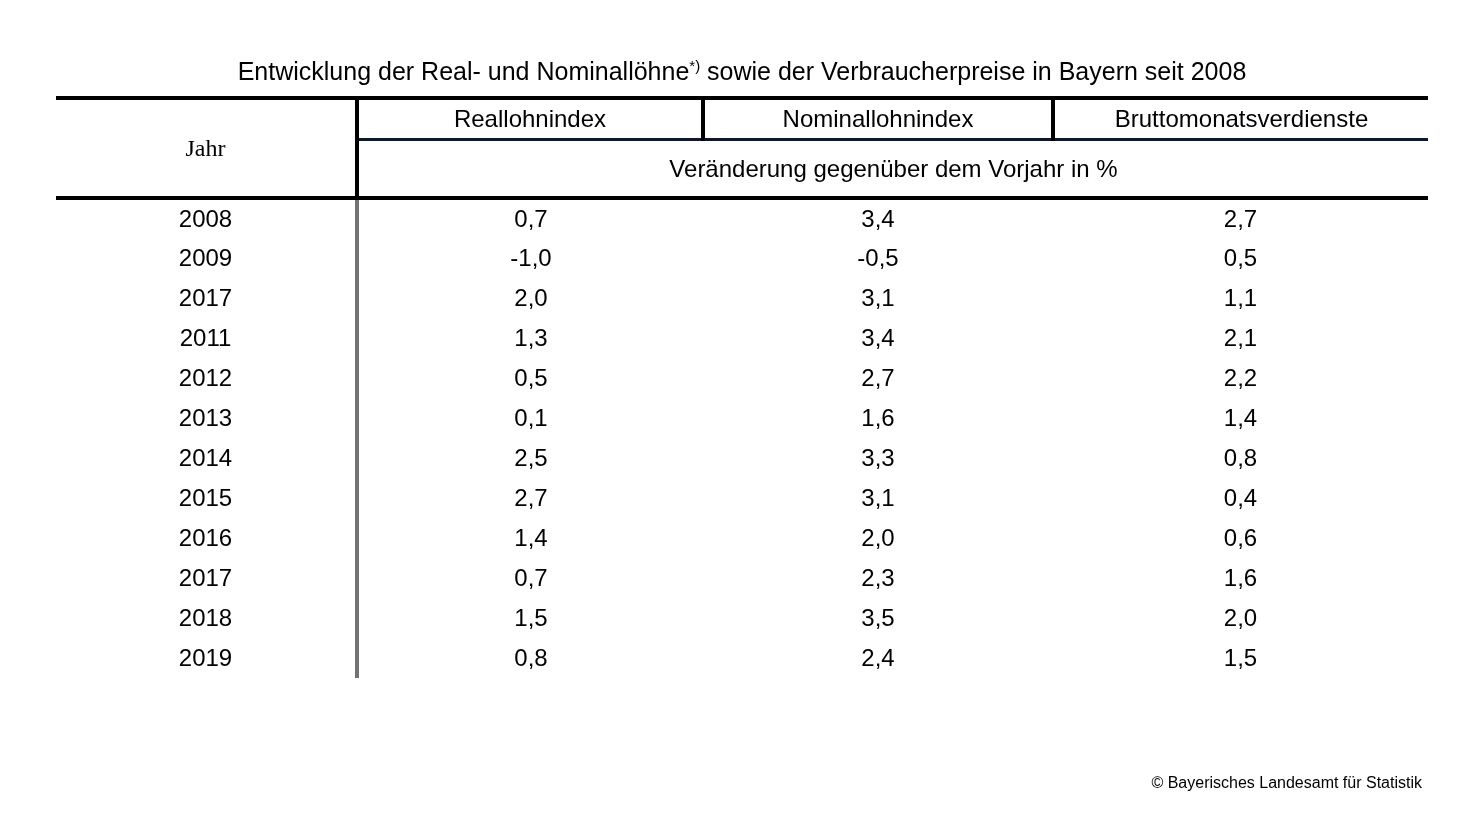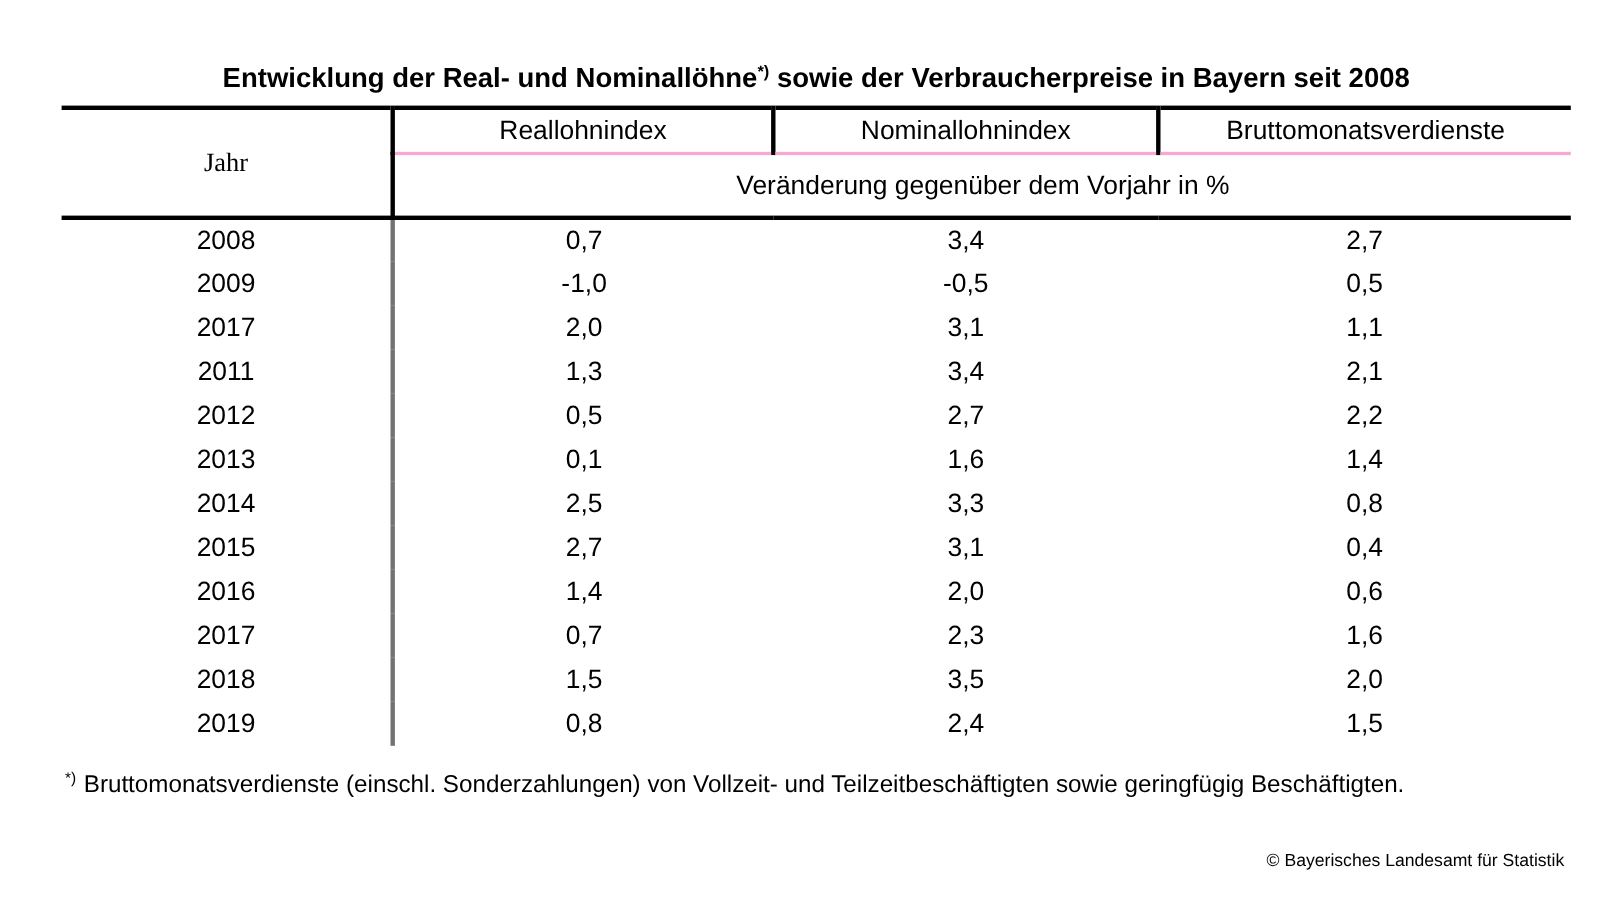--- a/index.html
+++ b/index.html
@@ -22,21 +22,21 @@
   }
 
   
   .title-wrap {
     position: absolute;
     left: 56px;
     top: 56px;
     width: 1372px;
     text-align: center;
     font-size: 25px;
-    font-weight: bold;
+    font-weight: normal;
     line-height: 30px;
     white-space: nowrap;
   }
   .title-wrap sup {
     font-size: 15px;
     vertical-align: super;
     line-height: 0;
   }
 
   
@@ -57,21 +57,21 @@
     padding: 0;
   }
   th.jahr-head {
     border-right: 4px solid #000;
     border-bottom: 4px solid #000;
     font-family: Liberation Serif, serif;
   }
   th.idx-head {
     height: 38px;
     border-left: 4px solid #000;
-    border-bottom: 3px solid #f9a8d4;
+    border-bottom: 3px solid #0f172a;
   }
   th.sub-head {
     height: 55px;
     border-left: 4px solid #000;
     border-bottom: 4px solid #000;
   }
   table.tbl tbody tr {
     height: 40px;
   }
   table.tbl tbody td:first-child {
@@ -200,19 +200,16 @@
         </tr>
         <tr>
           <td>2019</td>
           <td>0,8</td>
           <td>2,4</td>
           <td>1,5</td>
         </tr>
       </tbody>
   </table>
 
-  <div class="footnote">
-    <sup>*)</sup><span>Bruttomonatsverdienste (einschl. Sonderzahlungen) von Vollzeit- und Teilzeitbeschäftigten sowie geringfügig Beschäftigten.</span>
-  </div>
 
   <div class="copyright">© Bayerisches Landesamt für Statistik</div>
 
 </div>
 
 </body></html>

